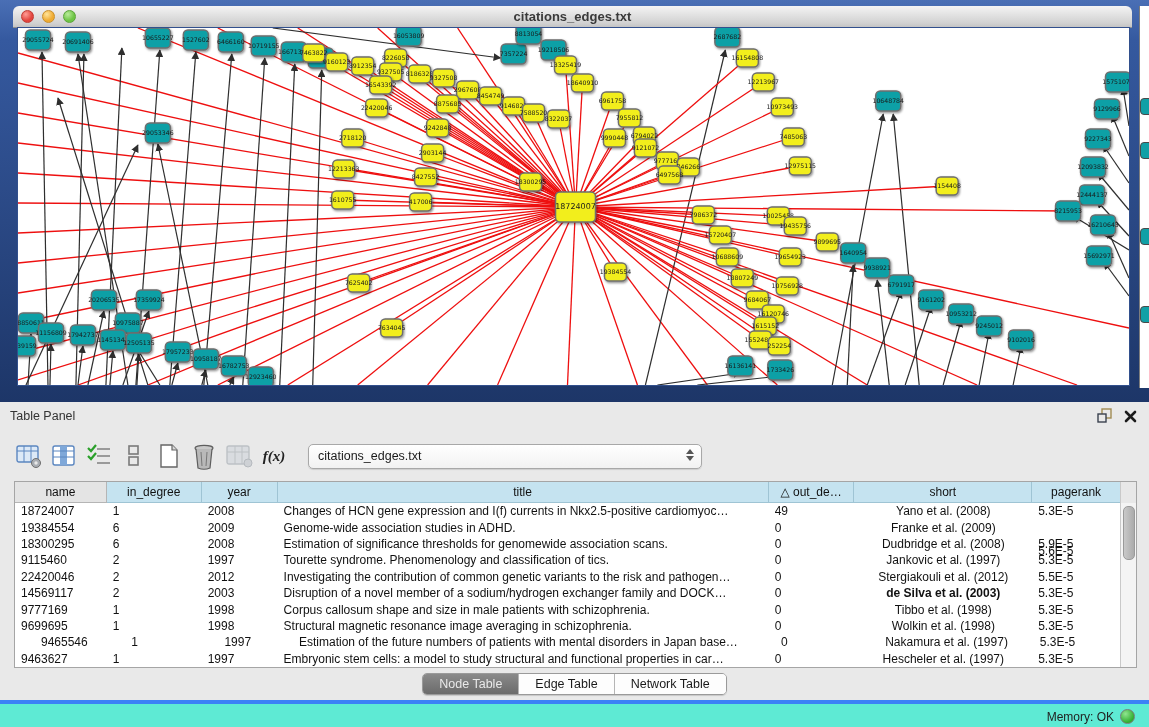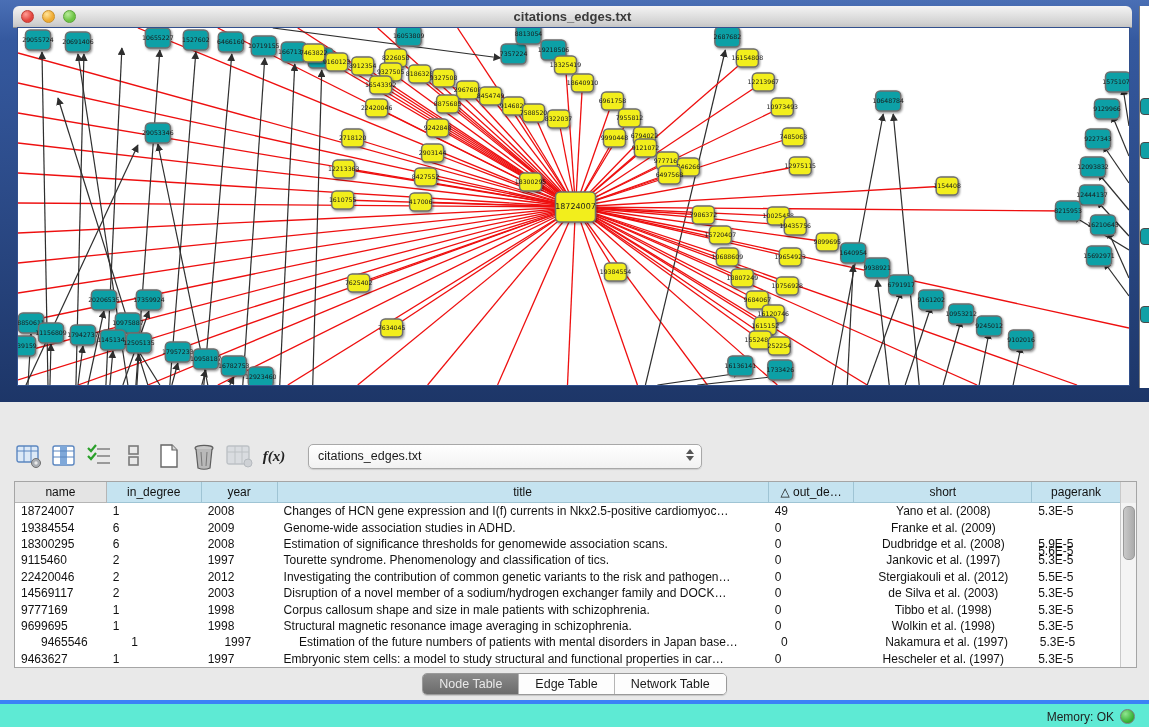--- a/index.html
+++ b/index.html
@@ -634,20 +634,37 @@
   </div>
   <div class="bg-sliver">
     <span class="chip" style="top:92px"></span>
       <span class="chip" style="top:136px"></span>
     <span class="chip" style="top:222px"></span>
       <span class="chip" style="top:300px"></span>
   </div>
 </div>
 
 <div class="table-panel">
+  <div class="panel-header">
+    <span class="panel-title">Table Panel</span>
+    <span class="ph-icons">
+      <span>
+        <svg width="15" height="15">
+            <rect x="5" y="1" width="9" height="9" fill="none" stroke="#a08a52" stroke-width="1.4"></rect>
+            <rect x="1" y="6" width="8" height="8" fill="#e9e9e9" stroke="#39404e" stroke-width="1.4"></rect>
+          </svg>
+      </span>
+      <span>
+        <svg width="13" height="13">
+            <line x1="2" y1="2" x2="11" y2="11" stroke="#1c1c1c" stroke-width="2.6" stroke-linecap="round"></line>
+            <line x1="11" y1="2" x2="2" y2="11" stroke="#1c1c1c" stroke-width="2.6" stroke-linecap="round"></line>
+          </svg>
+      </span>
+    </span>
+  </div>
 
   <div class="toolbar">
     <span class="tbtn">
       <svg width="27" height="25">
           <rect x="1" y="2" width="21" height="16" rx="2" fill="#dce9f7" stroke="#5b86c0" stroke-width="1.4"></rect>
           <line x1="1" y1="7" x2="22" y2="7" stroke="#5b86c0"></line>
           <line x1="8" y1="2" x2="8" y2="18" stroke="#5b86c0"></line>
           <line x1="15" y1="2" x2="15" y2="18" stroke="#5b86c0"></line>
           <circle cx="20" cy="19" r="4.5" fill="#a9adb3" stroke="#6e6e6e"></circle>
           <circle cx="20" cy="19" r="1.7" fill="#e8e8e8"></circle>
@@ -766,21 +783,21 @@
           <div class="cell" style="width: 86px;">0</div>
           <div class="cell center" style="width: 178px;">Stergiakouli et al. (2012)</div>
           <div class="cell" style="width: 89px;">5.5E-5</div>
         </div>
         <div class="row">
           <div class="cell" style="width: 92px;">14569117</div>
           <div class="cell" style="width: 95px;">2</div>
           <div class="cell" style="width: 76px;">2003</div>
           <div class="cell" style="width: 492px;">Disruption of a novel member of a sodium/hydrogen exchanger family and DOCK…</div>
           <div class="cell" style="width: 86px;">0</div>
-          <div class="cell center" style="width: 178px;">de Silva et al. (2003)</div>
+          <div class="cell center" style="width: 178px; font-weight: bold;">de Silva et al. (2003)</div>
           <div class="cell" style="width: 89px;">5.3E-5</div>
         </div>
         <div class="row">
           <div class="cell" style="width: 92px;">9777169</div>
           <div class="cell" style="width: 95px;">1</div>
           <div class="cell" style="width: 76px;">1998</div>
           <div class="cell" style="width: 492px;">Corpus callosum shape and size in male patients with schizophrenia.</div>
           <div class="cell" style="width: 86px;">0</div>
           <div class="cell center" style="width: 178px;">Tibbo et al. (1998)</div>
           <div class="cell" style="width: 89px;">5.3E-5</div>

